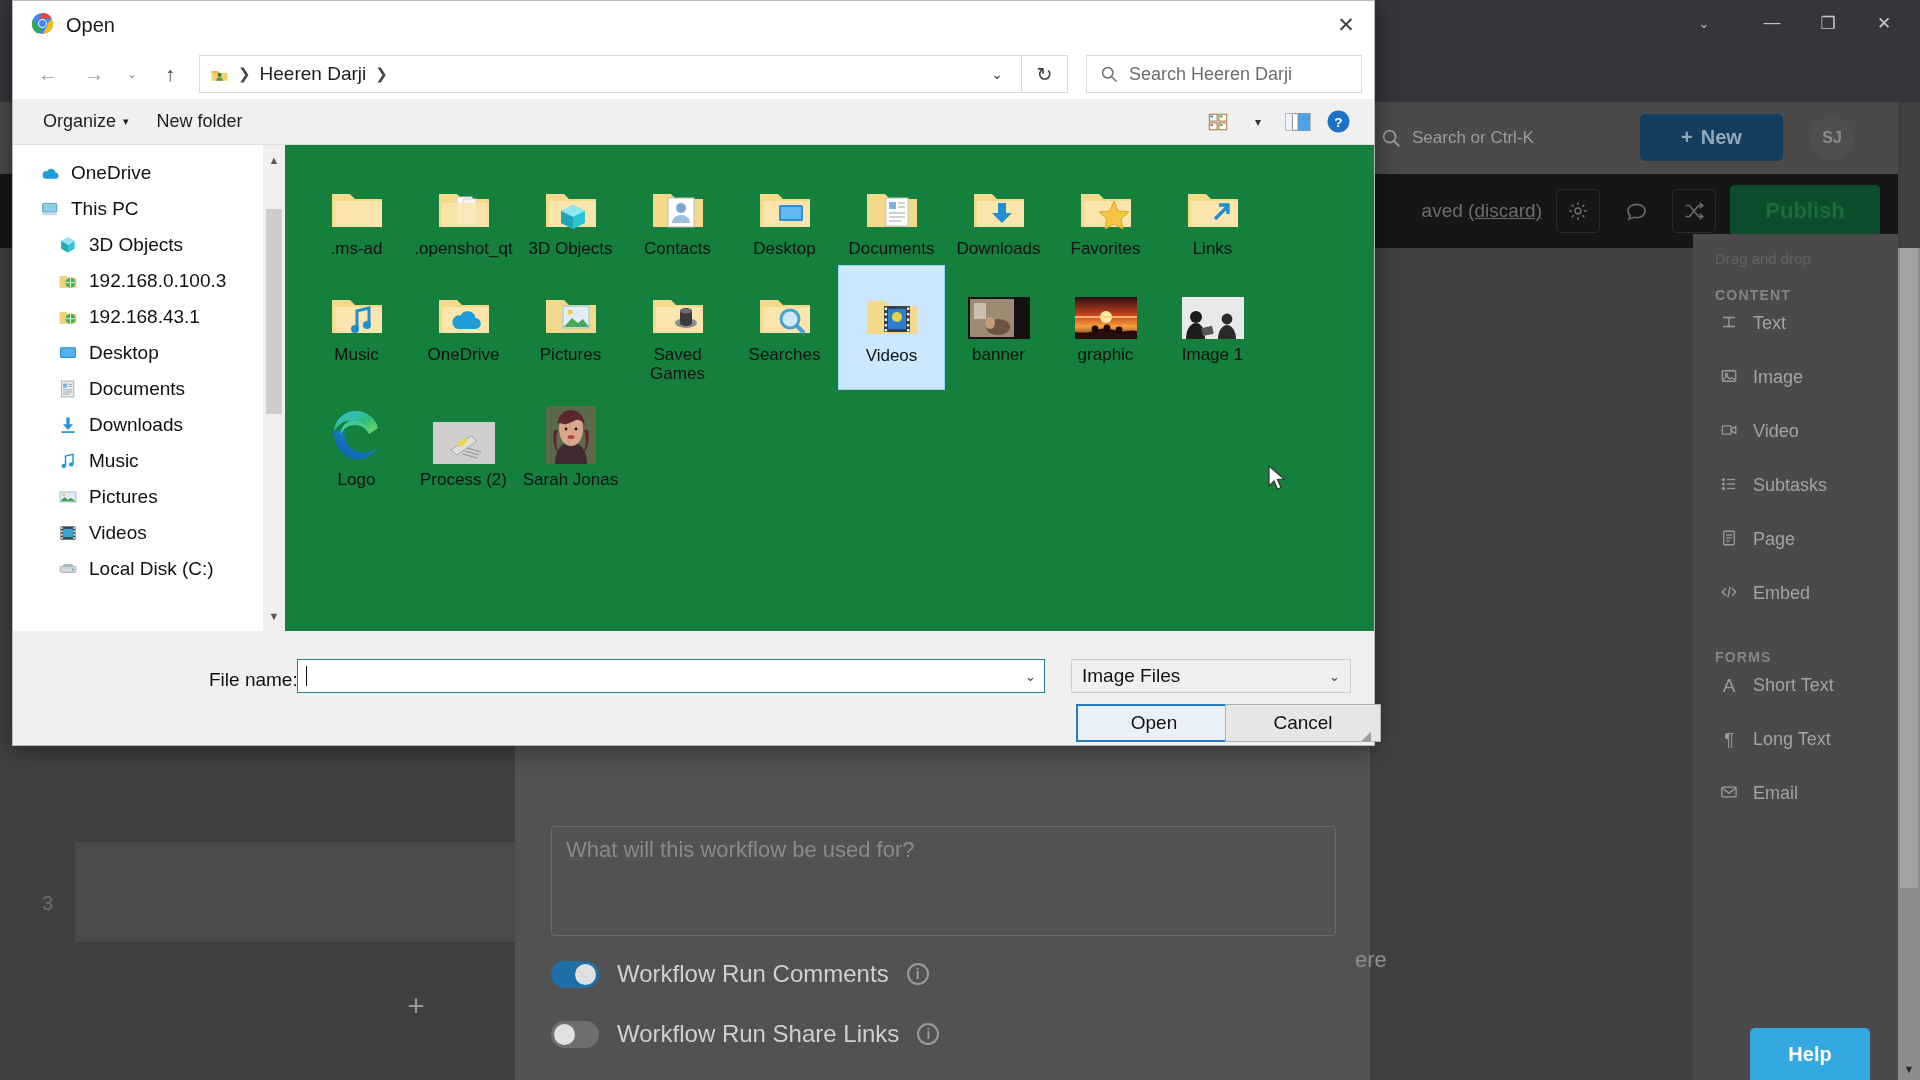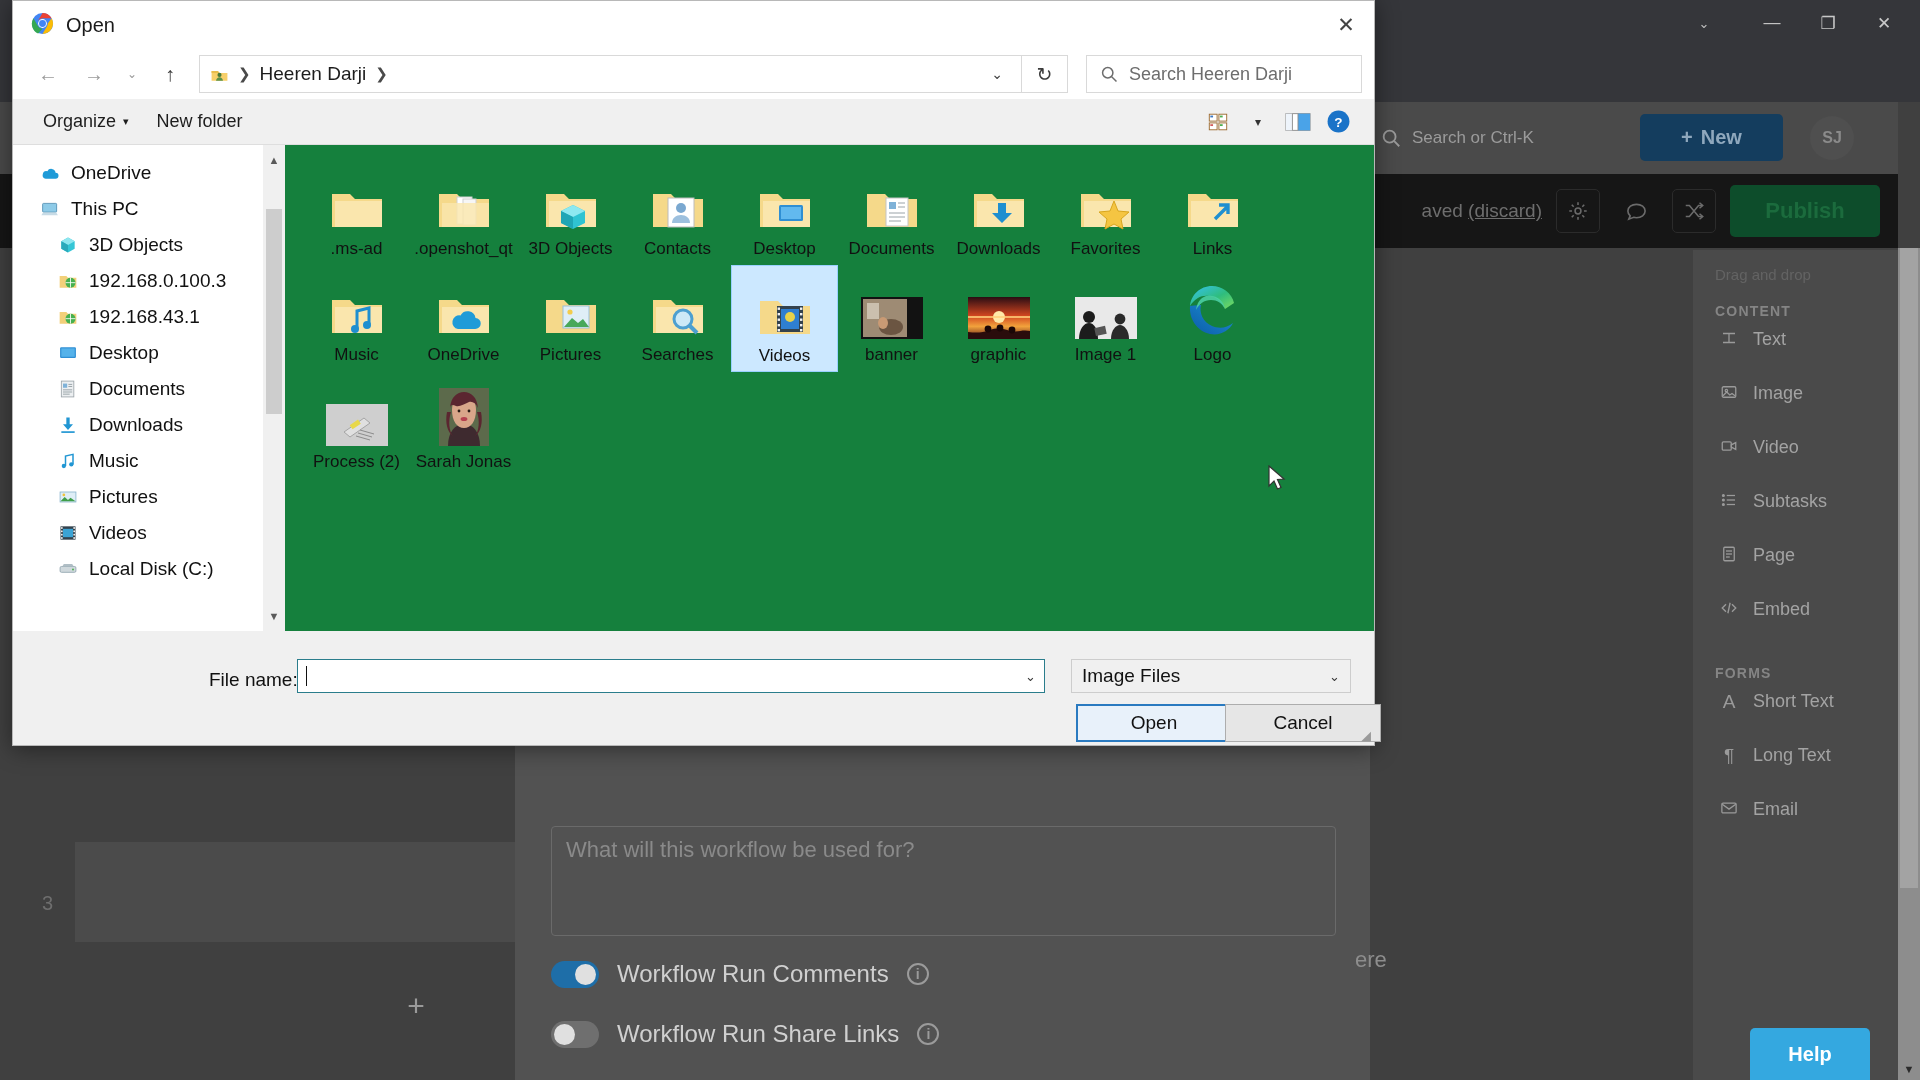--- a/index.html
+++ b/index.html
@@ -69,21 +69,21 @@
     display: flex; align-items: center; justify-content: center; color: #6b6b6b;
   }
   .sq-icon.noborder { border-color: transparent; }
   .publish-btn {
     width: 150px; height: 52px; background: #0d4d2b; color: #1b6b3d; border-radius: 5px;
     display: flex; align-items: center; justify-content: center; font-size: 22px; font-weight: bold;
   }
 
   
   .tool-sidebar {
-    position: absolute; right: 22px; top: 148px; width: 205px; bottom: 0;
+    position: absolute; right: 22px; top: 132px; width: 205px; bottom: 0;
     background: #4a4a4a; padding-top: 6px;
   }
   .dragdrop { color: #636363; font-size: 15px; padding: 10px 0 8px 22px; }
   .grp-title { color: #858585; font-size: 14px; letter-spacing: 1.2px; font-weight: bold; padding: 12px 0 10px 22px; }
   .tool-item {
     display: flex; align-items: flex-start; gap: 14px; height: 54px; padding-left: 26px;
     color: #a3a3a3; font-size: 18px;
   }
   .tool-item .ti { width: 20px; display: flex; align-items: center; justify-content: center; color: #9a9a9a; }
 
@@ -813,20 +813,32 @@
             <svg width="56" height="48" viewBox="0 0 56 48">
                 <path d="M3 9h18l5 5h27v28H3z" fill="#f5d98a"></path>
                 <rect x="20" y="15" width="26" height="22" fill="#dfeef7" stroke="#9bc0d6"></rect>
                 <path d="M21 36l8-9 6 5 5-4 6 8z" fill="#49a85a"></path>
                 <circle cx="27" cy="21" r="2.6" fill="#f3cc4d"></circle>
               </svg>
           </span>
           <span class="flabel">Pictures</span>
         </div>
 
+        <div class="fcell">
+          <span class="fthumb">
+            <svg width="56" height="48" viewBox="0 0 56 48">
+                <path d="M3 9h18l5 5h27v28H3z" fill="#f5d98a"></path>
+                <path d="M6 16h47v26H6z" fill="#fae6ad"></path>
+                <ellipse cx="36" cy="32" rx="11" ry="5" fill="#8c8c8c"></ellipse>
+                <path d="M30 20c0-4 12-4 12 0v12c0 4-12 4-12 0z" fill="#3b3b3b"></path>
+                <ellipse cx="36" cy="20" rx="6" ry="2.6" fill="#6d6d6d"></ellipse>
+              </svg>
+          </span>
+          <span class="flabel">Saved Games</span>
+        </div>
 
         <div class="fcell">
           <span class="fthumb">
             <svg width="56" height="48" viewBox="0 0 56 48">
                 <path d="M3 9h18l5 5h27v28H3z" fill="#f5d98a"></path>
                 <path d="M6 16h47v26H6z" fill="#fae6ad"></path>
                 <circle cx="33" cy="28" r="9" fill="#cde9f7" stroke="#4d9fd0" stroke-width="3"></circle>
                 <line x1="39" y1="34" x2="47" y2="42" stroke="#4d9fd0" stroke-width="4"></line>
               </svg>
           </span>

